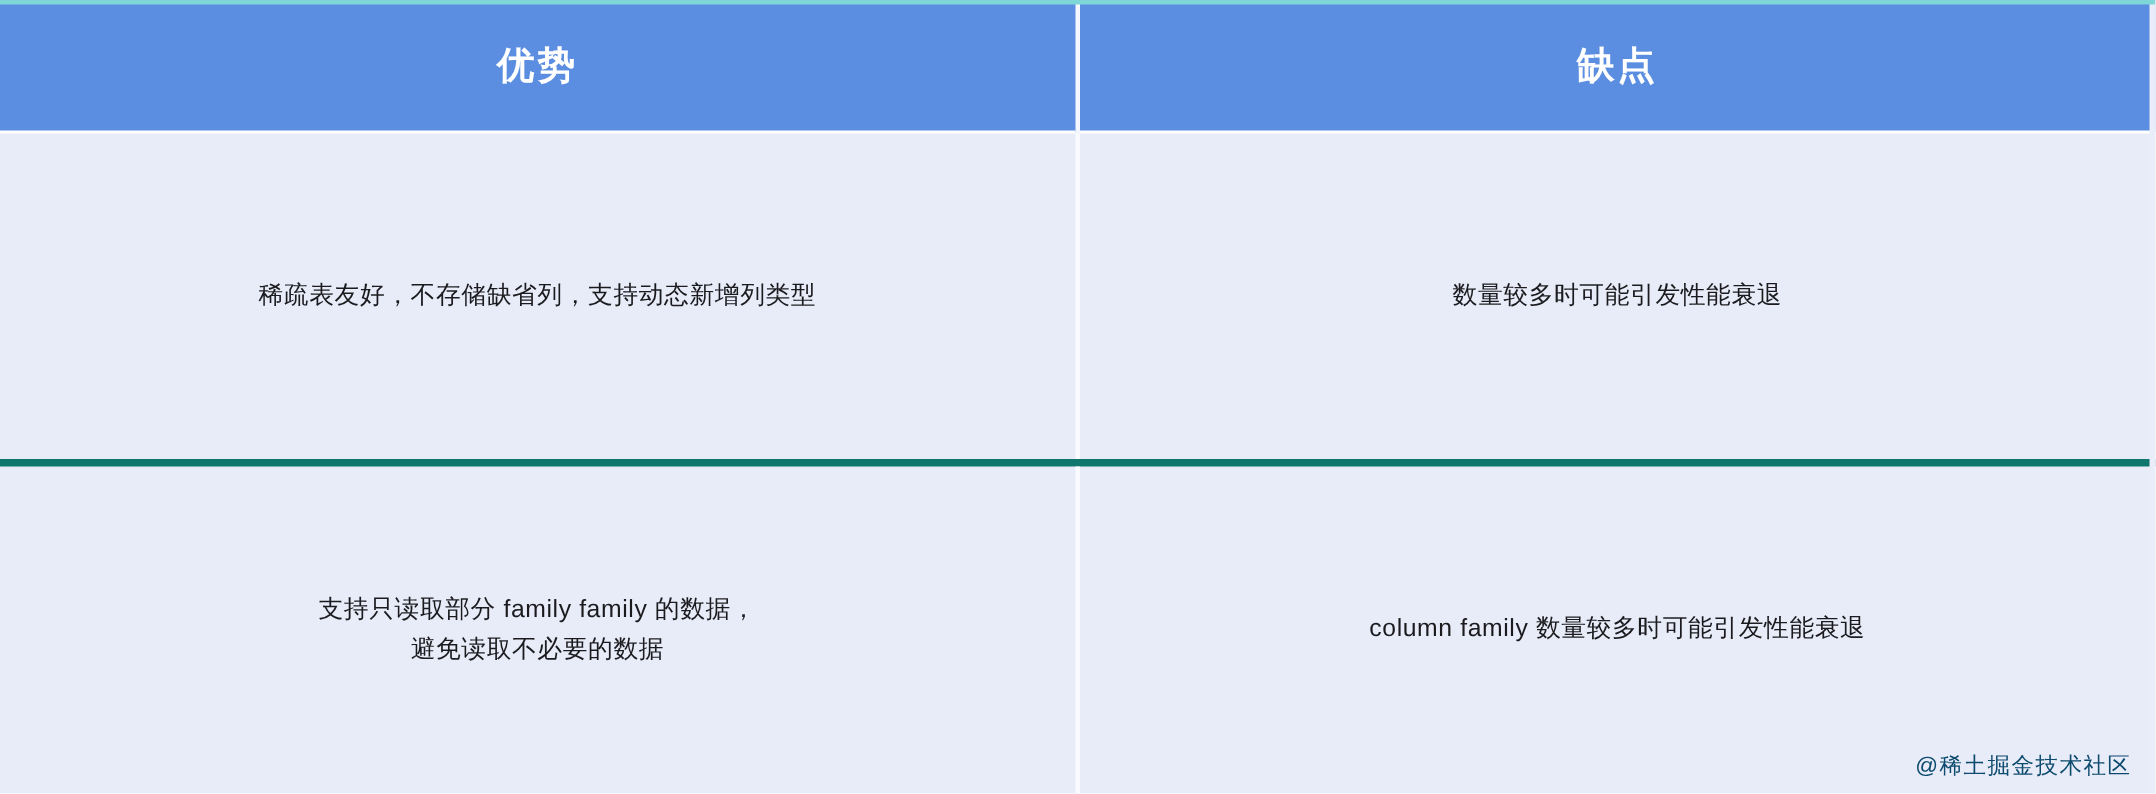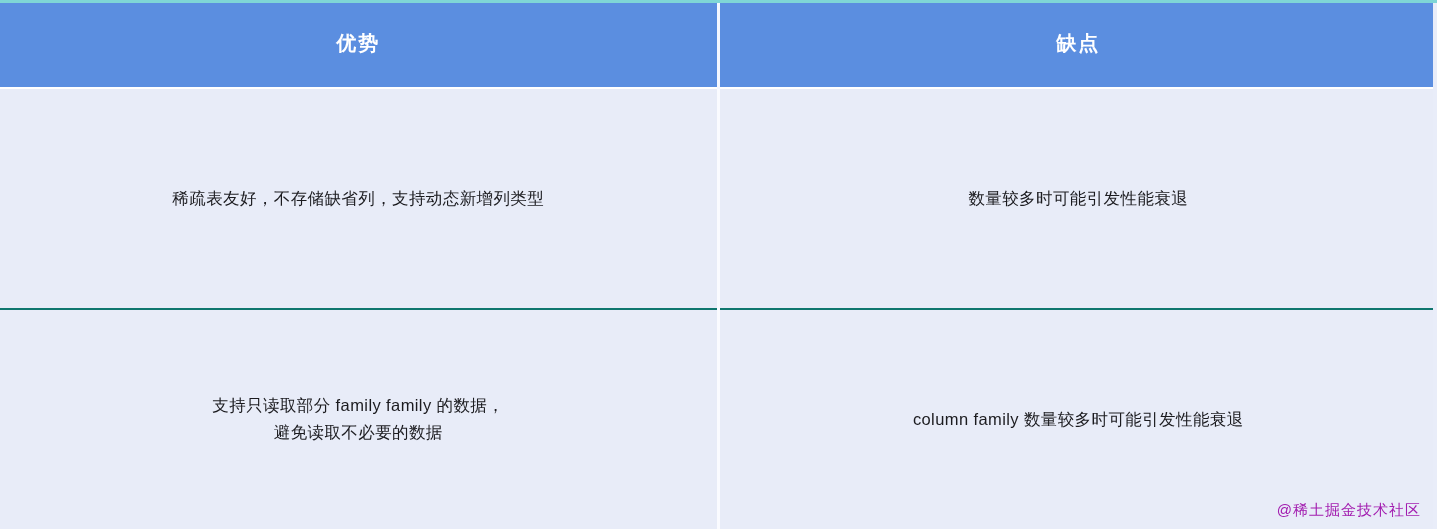--- a/index.html
+++ b/index.html
@@ -40,21 +40,21 @@
     table-layout: fixed;
   }
 
   .comparison-table col.col-left  { width: 718px; }
   .comparison-table col.col-right { width: 719px; }
 
   .comparison-table thead th {
     height: 88px;
     background: #5b8ee0;
     color: #ffffff;
-    font-size: 20px;
+    font-size: 25px;
     font-weight: bold;
     letter-spacing: 2px;
     text-align: center;
     vertical-align: middle;
     border-right: 3px solid #f4f7ff;
     border-bottom: 2px solid #ffffff;
     box-sizing: border-box;
   }
   .comparison-table thead th:last-child {
     border-right: none;
@@ -63,21 +63,21 @@
   .comparison-table tbody td {
     height: 88px;
     background: #e8ecf8;
     color: #1b1b1f;
     font-size: 16.5px;
     line-height: 1.65;
     text-align: center;
     vertical-align: middle;
     padding: 4px 28px;
     border-right: 3px solid #fafbff;
-    border-bottom: 2px solid #0f766e;
+    border-bottom: 5px solid #0f766e;
     box-sizing: border-box;
     letter-spacing: 0.4px;
   }
   .comparison-table tbody td:last-child {
     border-right: none;
   }
   .comparison-table tbody tr:last-child td {
     border-bottom: none;
   }
 
@@ -94,21 +94,21 @@
     height: 529px;
     background: #e9edf9;
     z-index: 30;
   }
 
   .watermark {
     position: absolute;
     right: 16px;
     bottom: 9px;
     font-size: 15px;
-    color: #a21caf;
+    color: #0c4a6e;
     letter-spacing: 1px;
     z-index: 35;
     white-space: nowrap;
     font-family: "Liberation Sans", "DejaVu Sans", sans-serif;
   }
 </style>
 </head>
 <body>
 
 <div id="screen">

